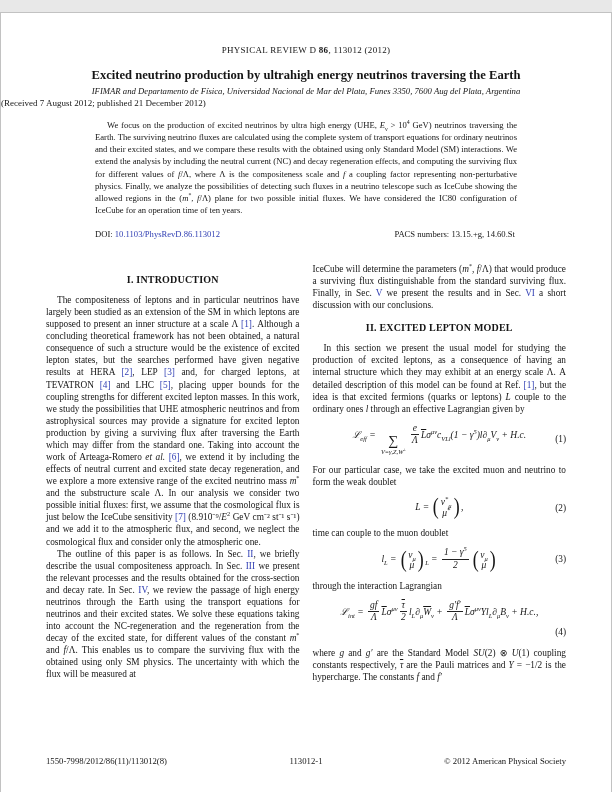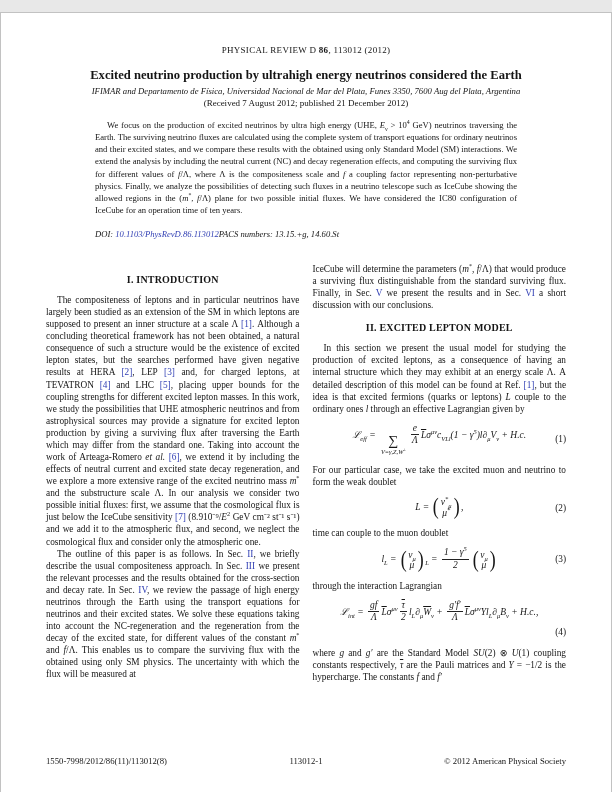--- a/index.html
+++ b/index.html
@@ -7,24 +7,24 @@
     width:612px;height:792px;margin:12px auto;position:relative;
     background:#ffffff;border:1px solid #c2c2c2;box-sizing:border-box;
     font-family:"Liberation Serif", serif;color:#151515;
     overflow:hidden;
   }
   
   .journal-line{text-align:center;font-size:9px;margin-top:32px;letter-spacing:0.3px;}
   .title{font-size:12.6px;font-weight:bold;text-align:center;margin:13px 60px 0;line-height:1.2;}
   .authors{font-size:10px;text-align:center;margin-top:13px;}
   .affiliation{font-size:8.7px;font-style:italic;text-align:center;margin-top:3px;}
-  .received{font-size:9px;text-align:center;margin-top:2px;}
+  .received{font-size:9px;margin-top:2px;}
   
   .abstract{margin:11px 94px 0 94px;font-size:8.6px;line-height:1.41;text-align:justify;text-indent:12px;}
-  .doi-row{display:flex;justify-content:flex-start;margin:13px 96px 0 94px;font-size:8.6px;font-style:italic;}
+  .doi-row{display:flex;justify-content:space-between;margin:13px 96px 0 94px;font-size:8.6px;}
   .doi-link{color:var(--link,#3240b4);text-decoration:none;cursor:pointer;}
   
   .columns{display:flex;gap:13px;margin:24px 45px 0 45px;}
   .col{flex:1;min-width:0;font-size:9.3px;line-height:1.30;text-align:justify;}
   h2.sec{font-size:10px;font-weight:bold;text-align:center;margin:10px 0 8px;letter-spacing:0.2px;}
   .col p{margin:0;}
   .col p.indent{text-indent:11px;}
   .col p + p.indent{margin-top:0;}
   .link{color:var(--link,#3240b4);}
   .i{font-style:italic;}
@@ -53,21 +53,21 @@
   .footer .fc{justify-self:center;}
   .footer .fr{justify-self:end;}
 </style>
 </head>
 <body>
 
 <div class="page">
 
   <div class="journal-line">PHYSICAL REVIEW D <span class="b">86</span>, 113012 (2012)</div>
 
-  <h1 class="title">Excited neutrino production by ultrahigh energy neutrinos considered the Earth</h1>
+  <h1 class="title">Excited neutrino production by ultrahigh energy neutrinos traversing the Earth</h1>
 
 
   <div class="affiliation">IFIMAR and Departamento de Física, Universidad Nacional de Mar del Plata, Funes 3350, 7600 Aug del Plata, Argentina</div>
 
   <div class="received">(Received 7 August 2012; published 21 December 2012)</div>
 
   <div class="abstract">We focus on the production of excited neutrinos by ultra high energy (UHE, <span class="i">E</span><span class="sub">ν</span> &gt; 10<span class="sup">4</span> GeV) neutrinos traversing the Earth. The surviving neutrino fluxes are calculated using the complete system of transport equations for ordinary neutrinos and their excited states, and we compare these results with the obtained using only Standard Model (SM) interactions. We extend the analysis by including the neutral current (NC) and decay regeneration effects, and computing the surviving flux for different values of <span class="i">f</span>/Λ, where Λ is the compositeness scale and <span class="i">f</span> a coupling factor representing non-perturbative physics. Finally, we analyze the possibilities of detecting such fluxes in a neutrino telescope such as IceCube showing the allowed regions in the (<span class="i">m</span><span class="sup">*</span>, <span class="i">f</span>/Λ) plane for two possible initial fluxes. We have considered the IC80 configuration of IceCube for an operation time of ten years.</div>
 
   <div class="doi-row">
     <div>

